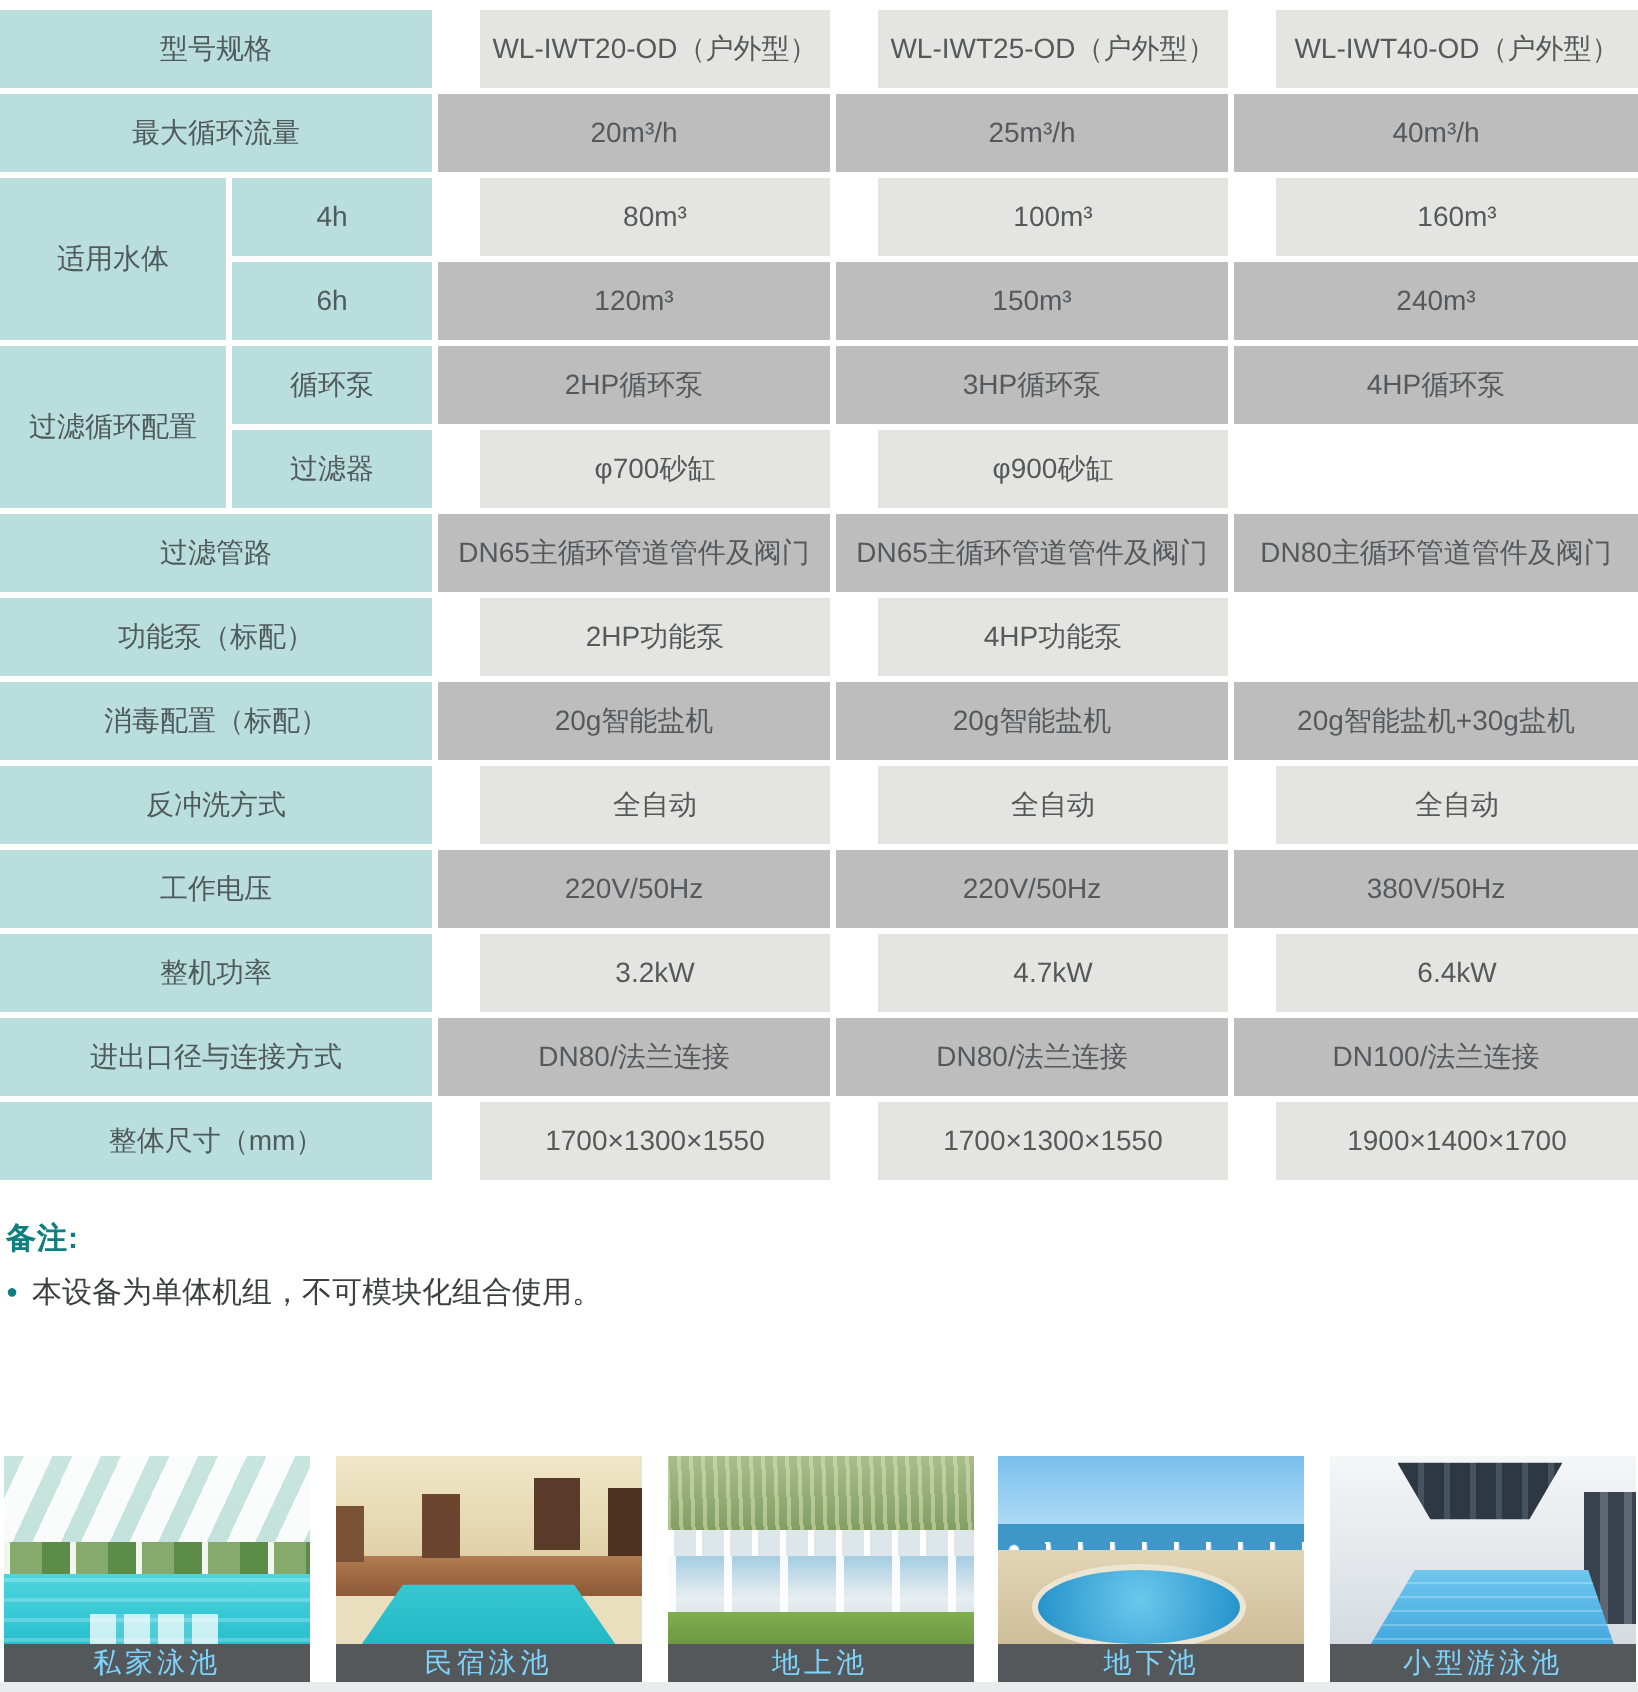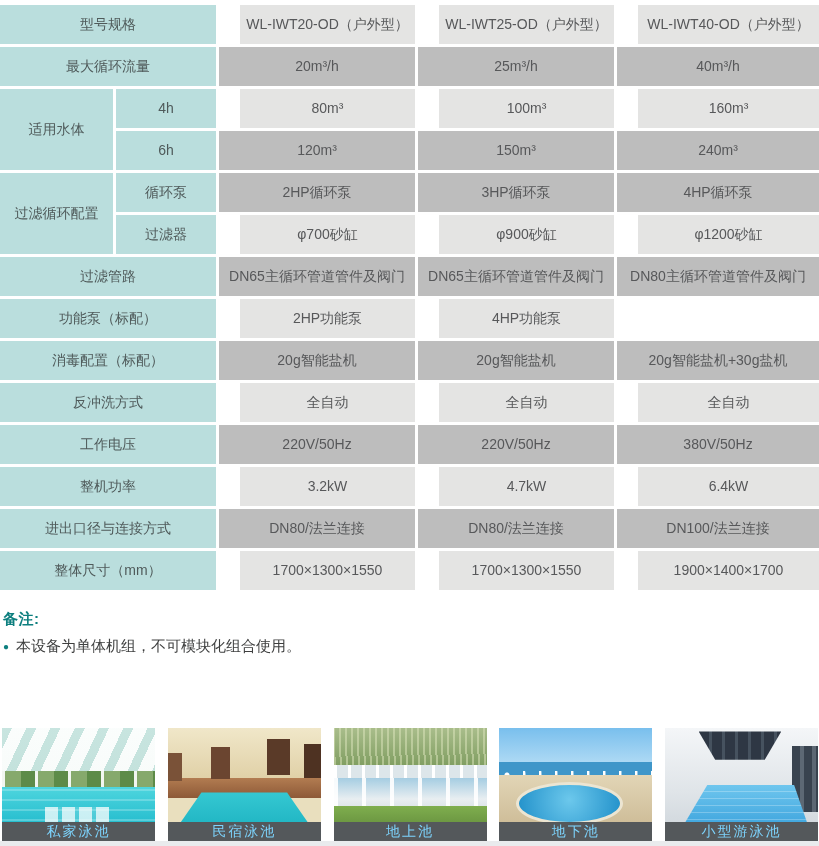--- a/index.html
+++ b/index.html
@@ -157,21 +157,20 @@
       <div class="cell value dark">150m³</div>
       <div class="cell value dark">240m³</div>
       <div class="cell label rowspan2">过滤循环配置</div>
       <div class="cell label">循环泵</div>
       <div class="cell value dark">2HP循环泵</div>
       <div class="cell value dark">3HP循环泵</div>
       <div class="cell value dark">4HP循环泵</div>
       <div class="cell label">过滤器</div>
       <div class="cell value light">φ700砂缸</div>
       <div class="cell value light">φ900砂缸</div>
-      <div class="cell value light">φ1200砂缸</div>
       <div class="cell label span2">过滤管路</div>
       <div class="cell value dark">DN65主循环管道管件及阀门</div>
       <div class="cell value dark">DN65主循环管道管件及阀门</div>
       <div class="cell value dark">DN80主循环管道管件及阀门</div>
       <div class="cell label span2">功能泵（标配）</div>
       <div class="cell value light">2HP功能泵</div>
       <div class="cell value light">4HP功能泵</div>
       <div class="cell label span2">消毒配置（标配）</div>
       <div class="cell value dark">20g智能盐机</div>
       <div class="cell value dark">20g智能盐机</div>

